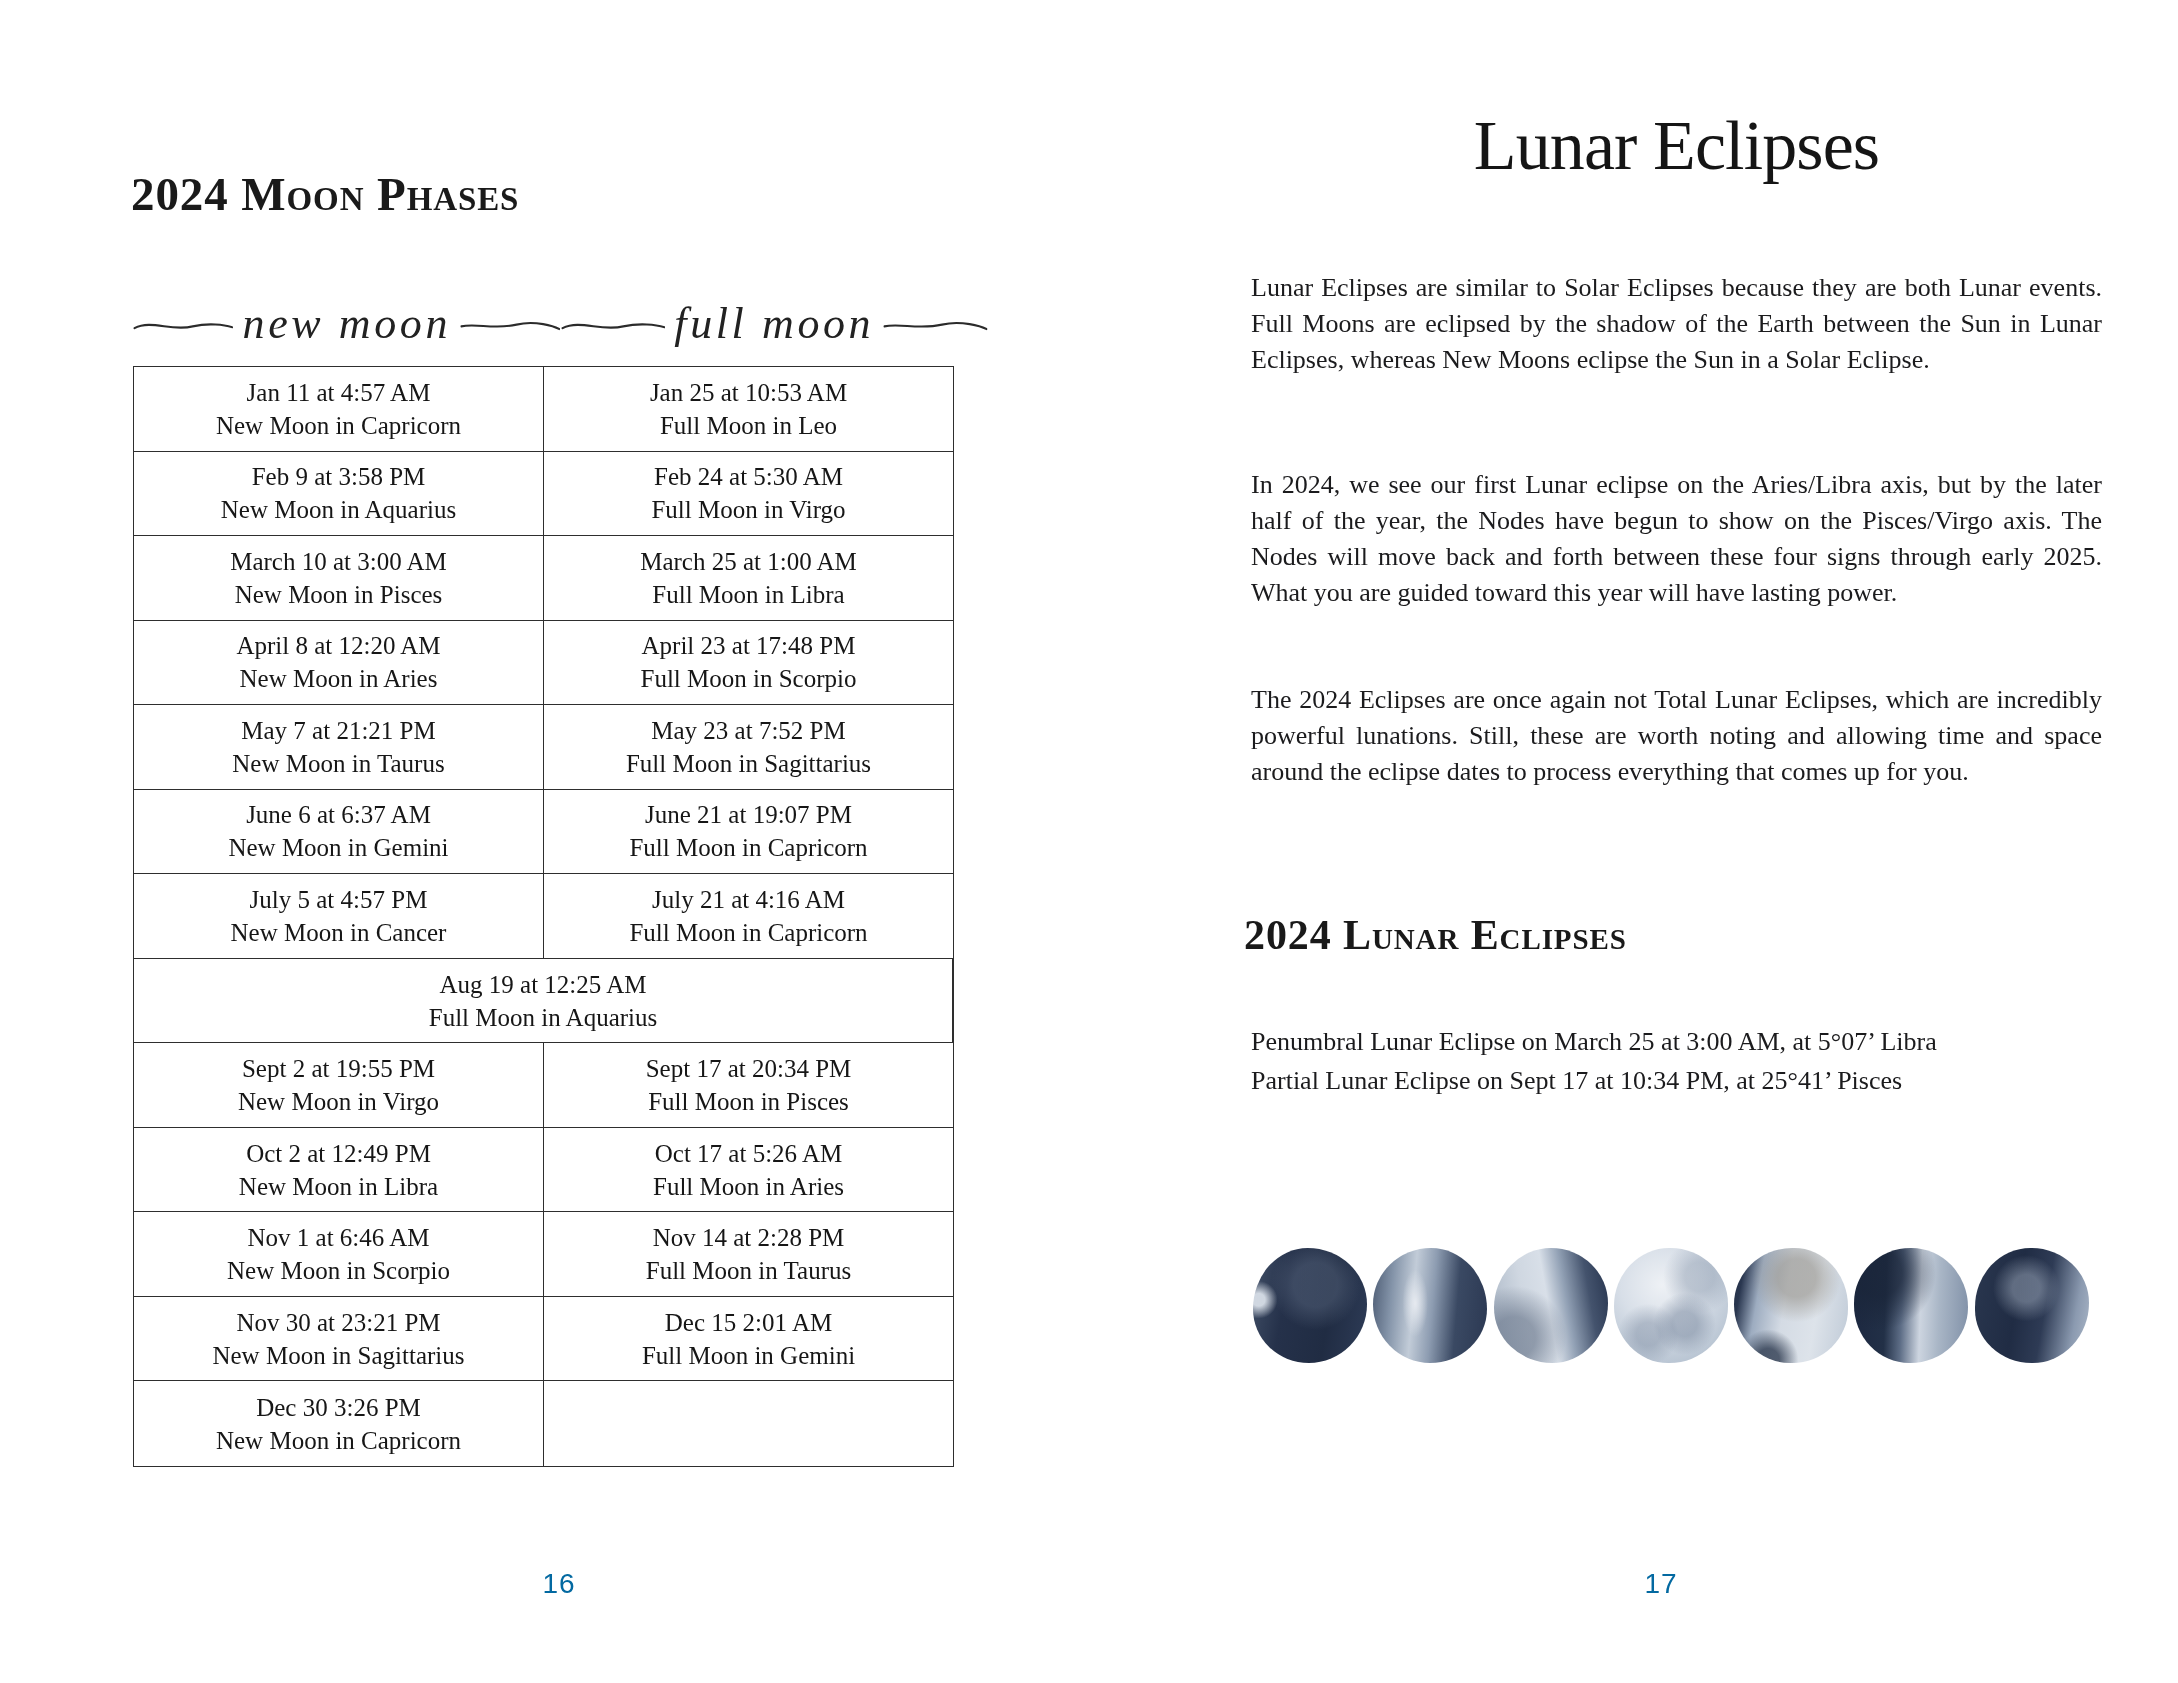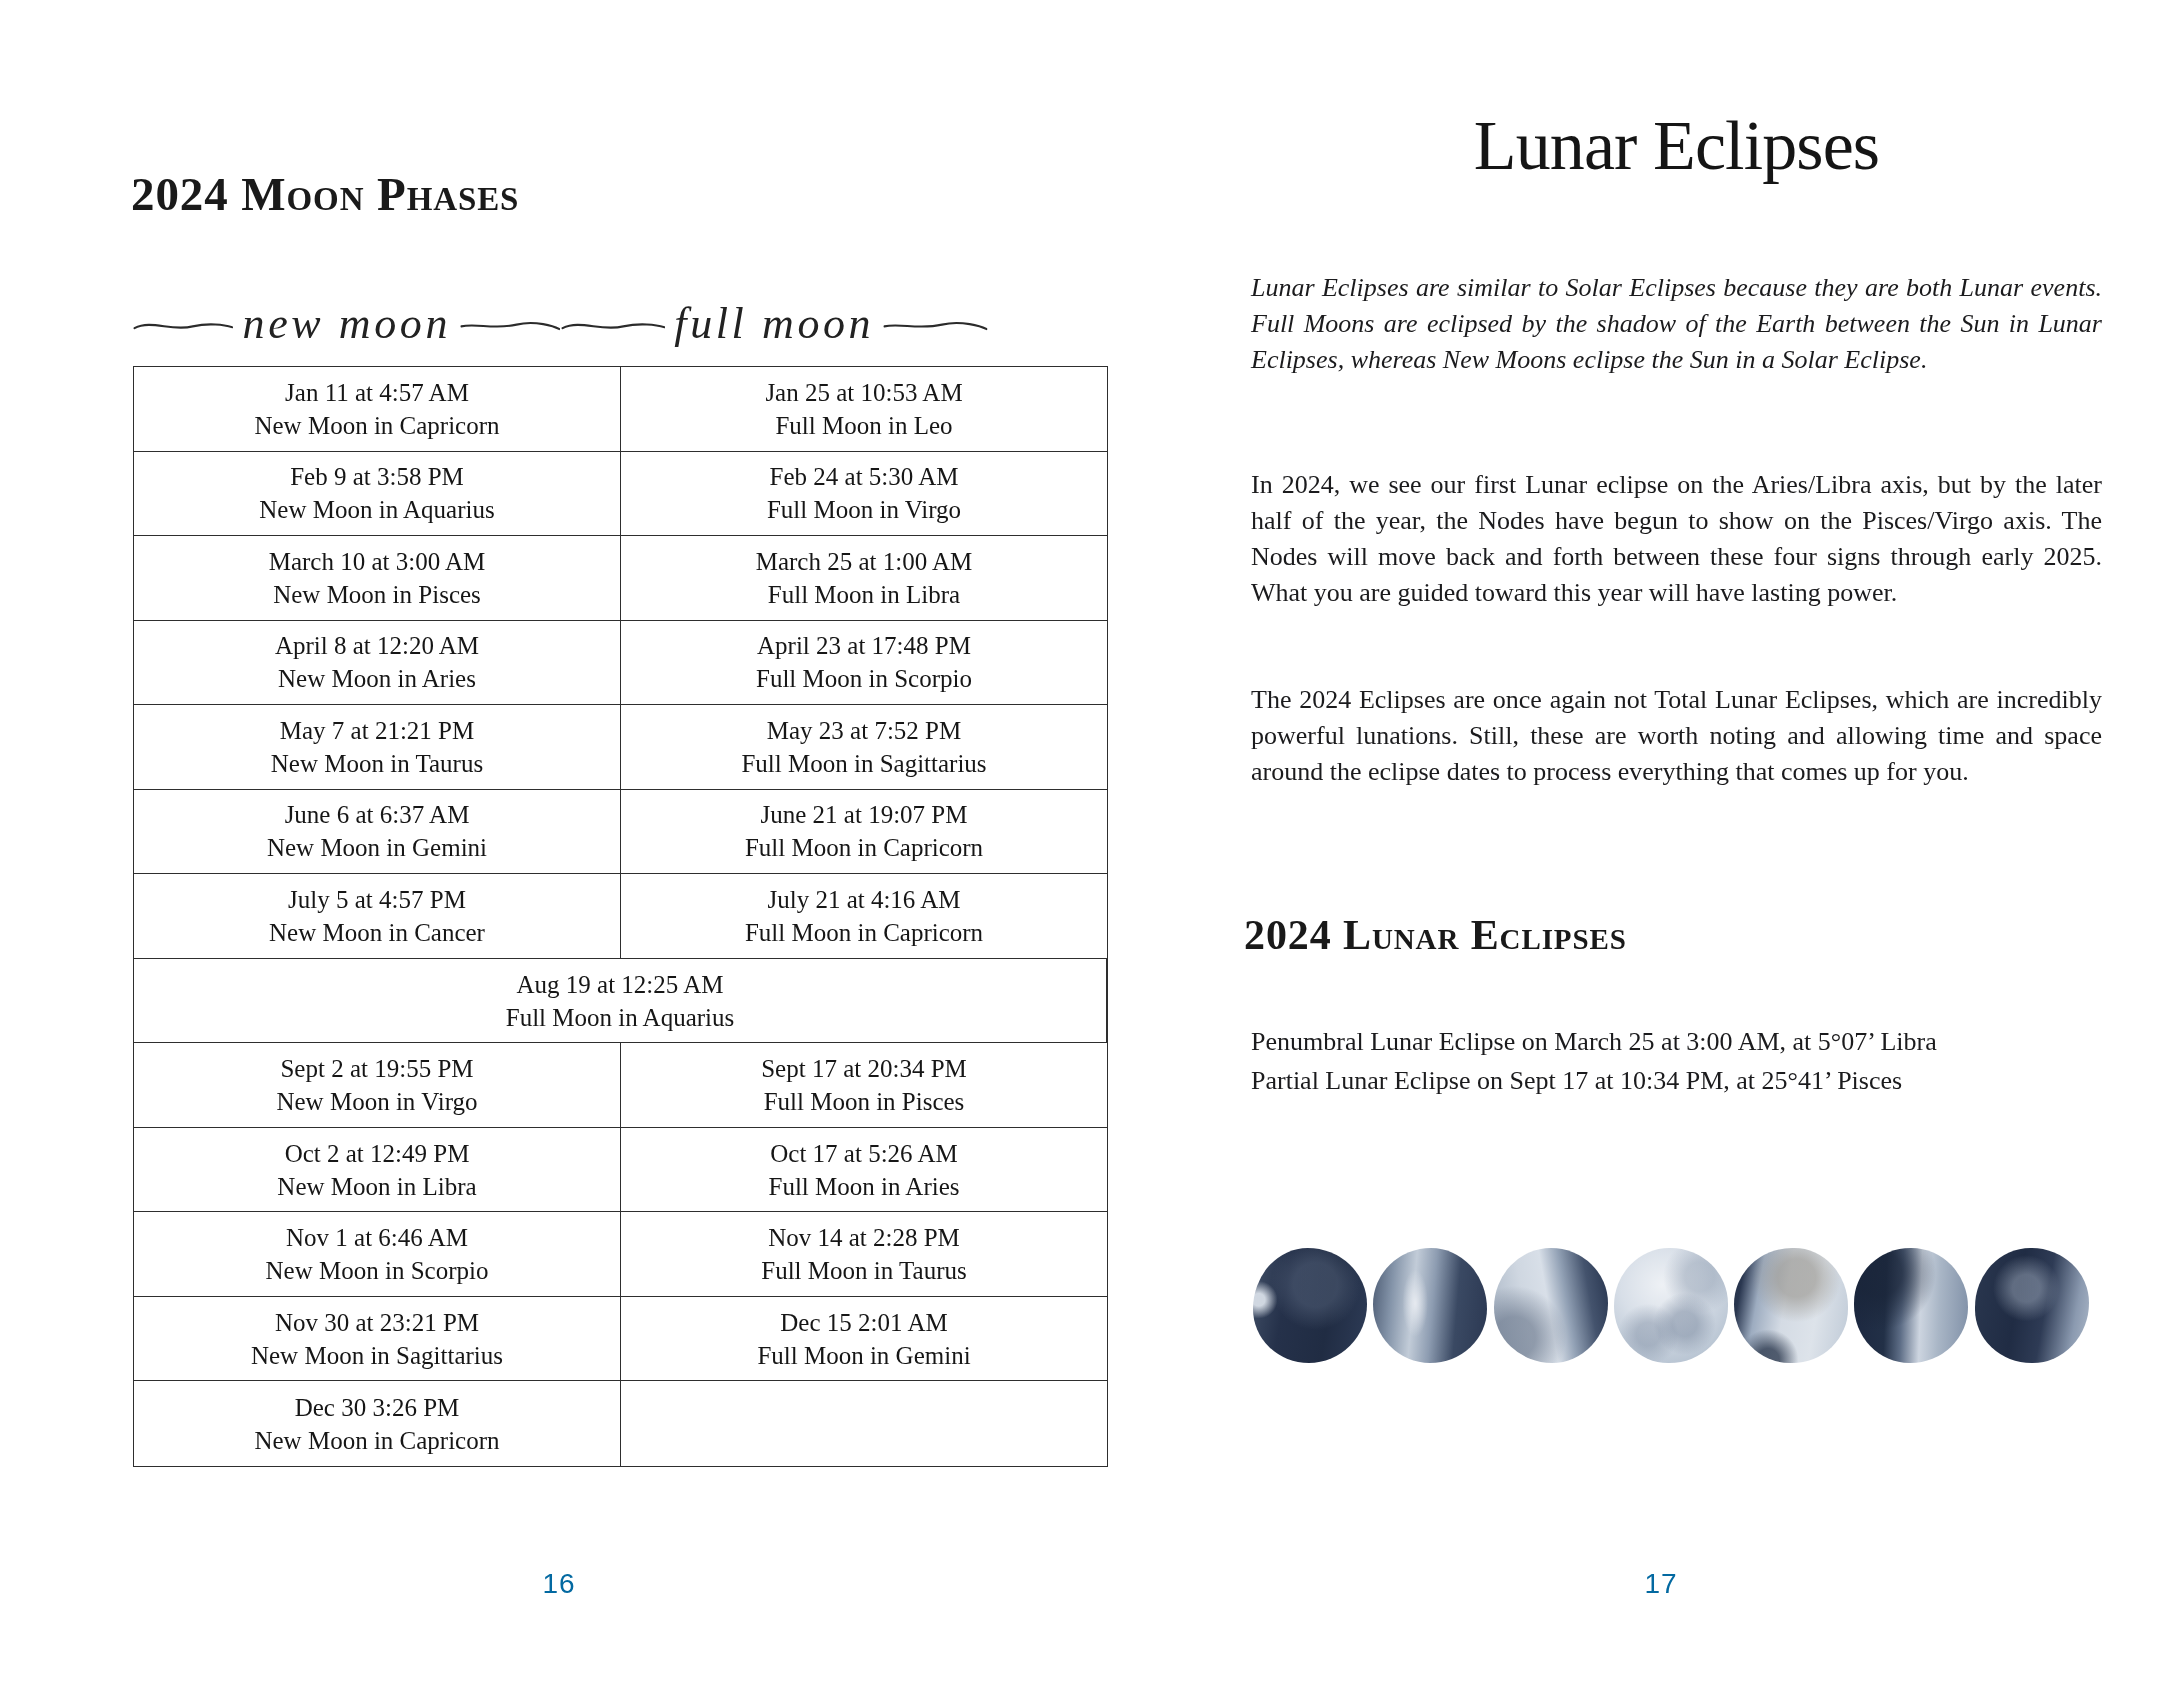--- a/index.html
+++ b/index.html
@@ -30,21 +30,21 @@
     min-width:0;
   }
   .script-word{
     font-style:italic;font-size:44px;letter-spacing:3.6px;color:#222;
     white-space:nowrap;padding:0 3.6px;transform:translateY(-1.8px);
   }
   .swash{flex:1;height:41px;min-width:36px;}
   .swash path{stroke:#2b2b2b;stroke-width:2.4;fill:none;stroke-linecap:round;}
 
   .phase-table{
-    position:absolute;left:101px;top:366px;width:975px;height:1101px;
+    position:absolute;left:101px;top:366px;width:821px;height:1101px;
     border:1.8px solid #2e2e2e;box-sizing:border-box;
     display:grid;grid-template-rows:repeat(13,1fr);
   }
   .prow{display:flex;border-bottom:1.8px solid #2e2e2e;min-height:0;}
   .prow:last-child{border-bottom:none;}
   .pcell{
     flex:1;display:flex;flex-direction:column;align-items:center;justify-content:center;
     font-size:25px;line-height:33px;color:#161616;text-align:center;
   }
   .pcell:first-child{border-right:1.8px solid #2e2e2e;}
@@ -58,21 +58,21 @@
   .pn-right{left:518px;}
   .rp-title{
     position:absolute;left:162px;top:106px;width:851px;margin:0;
     text-align:center;font-size:70px;font-weight:500;letter-spacing:-0.9px;
     color:#151515;white-space:nowrap;
   }
   .rp-para{
     position:absolute;left:162px;width:851px;margin:0;
     font-size:26px;line-height:36px;text-align:justify;color:#1b1b1d;
   }
-  .rp-p1{top:270px;font-style:italic;}
+  .rp-p1{top:270px;}
   .rp-p2{top:467px;}
   .rp-p3{top:682px;}
   .rp-h2{
     position:absolute;left:155px;top:911px;margin:0;
     font-size:42px;font-weight:600;letter-spacing:0.9px;
     font-variant:small-caps;color:#191919;white-space:nowrap;
   }
   .eclipse-list{
     position:absolute;left:162px;top:1022px;width:851px;
     font-size:26px;line-height:39px;color:#1b1b1d;

